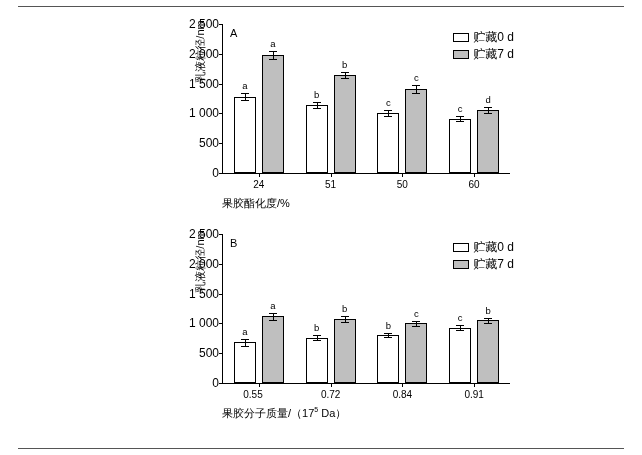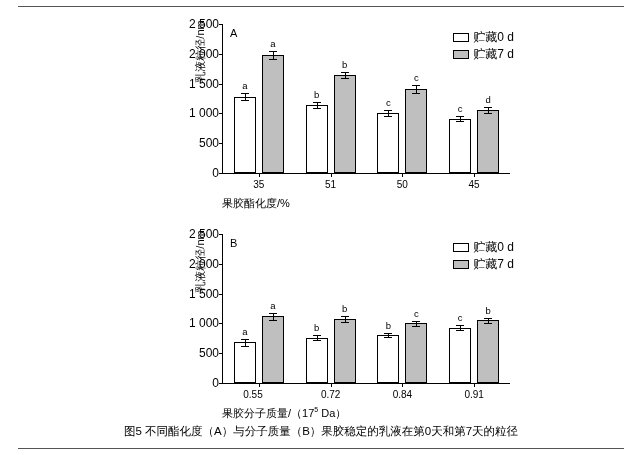--- a/index.html
+++ b/index.html
@@ -179,21 +179,21 @@
         <div class="ytick-mark" style="top: 119.2px;"></div>
         <div class="ytick" style="top: 89.4px;">1 000</div>
         <div class="ytick-mark" style="top: 89.4px;"></div>
         <div class="ytick" style="top: 59.6px;">1 500</div>
         <div class="ytick-mark" style="top: 59.6px;"></div>
         <div class="ytick" style="top: 29.8px;">2 000</div>
         <div class="ytick-mark" style="top: 29.8px;"></div>
         <div class="ytick" style="top: 0px;">2 500</div>
         <div class="ytick-mark" style="top: 0px;"></div>
         <div class="xtick-mark" style="left: 35.875px;"></div>
-        <div class="xtick" style="left: 35.875px;">35</div>
+        <div class="xtick" style="left: 35.875px;">24</div>
         <div class="bar c0" style="left: 10.875px; width: 22px; height: 76.288px;"></div>
         <div class="err" style="left: 21.875px; top: 69.136px; height: 7.152px;"></div>
         <div class="err-cap" style="left: 17.875px; top: 69.136px; width: 8px;"></div>
         <div class="err-cap" style="left: 17.875px; top: 76.288px; width: 8px;"></div>
         <div class="siglabel" style="left: 21.875px; top: 56.136px;">a</div>
         <div class="bar c1" style="left: 38.875px; width: 22px; height: 117.71px;"></div>
         <div class="err" style="left: 49.875px; top: 27.118px; height: 8.344px;"></div>
         <div class="err-cap" style="left: 45.875px; top: 27.118px; width: 8px;"></div>
         <div class="err-cap" style="left: 45.875px; top: 35.462px; width: 8px;"></div>
         <div class="siglabel" style="left: 49.875px; top: 14.118px;">a</div>
@@ -215,21 +215,21 @@
         <div class="err" style="left: 165.375px; top: 85.526px; height: 6.556px;"></div>
         <div class="err-cap" style="left: 161.375px; top: 85.526px; width: 8px;"></div>
         <div class="err-cap" style="left: 161.375px; top: 92.082px; width: 8px;"></div>
         <div class="siglabel" style="left: 165.375px; top: 72.526px;">c</div>
         <div class="bar c1" style="left: 182.375px; width: 22px; height: 84.334px;"></div>
         <div class="err" style="left: 193.375px; top: 60.792px; height: 7.748px;"></div>
         <div class="err-cap" style="left: 189.375px; top: 60.792px; width: 8px;"></div>
         <div class="err-cap" style="left: 189.375px; top: 68.54px; width: 8px;"></div>
         <div class="siglabel" style="left: 193.375px; top: 47.792px;">c</div>
         <div class="xtick-mark" style="left: 251.125px;"></div>
-        <div class="xtick" style="left: 251.125px;">45</div>
+        <div class="xtick" style="left: 251.125px;">60</div>
         <div class="bar c0" style="left: 226.125px; width: 22px; height: 54.236px;"></div>
         <div class="err" style="left: 237.125px; top: 92.38px; height: 4.768px;"></div>
         <div class="err-cap" style="left: 233.125px; top: 92.38px; width: 8px;"></div>
         <div class="err-cap" style="left: 233.125px; top: 97.148px; width: 8px;"></div>
         <div class="siglabel" style="left: 237.125px; top: 79.38px;">c</div>
         <div class="bar c1" style="left: 254.125px; width: 22px; height: 62.878px;"></div>
         <div class="err" style="left: 265.125px; top: 83.44px; height: 5.364px;"></div>
         <div class="err-cap" style="left: 261.125px; top: 83.44px; width: 8px;"></div>
         <div class="err-cap" style="left: 261.125px; top: 88.804px; width: 8px;"></div>
         <div class="siglabel" style="left: 265.125px; top: 70.44px;">d</div>
@@ -320,14 +320,13 @@
         <span class="legend-swatch c0"></span>
         <span>贮藏0 d</span>
       </div>
       <div class="legend-row">
         <span class="legend-swatch c1"></span>
         <span>贮藏7 d</span>
       </div>
     </div>
   </div>
 
-  <div class="caption">图5 不同酯化度（A）与分子质量（B）果胶稳定的乳液在第0天和第7天的粒径</div>
 </div>
 
 </body></html>

